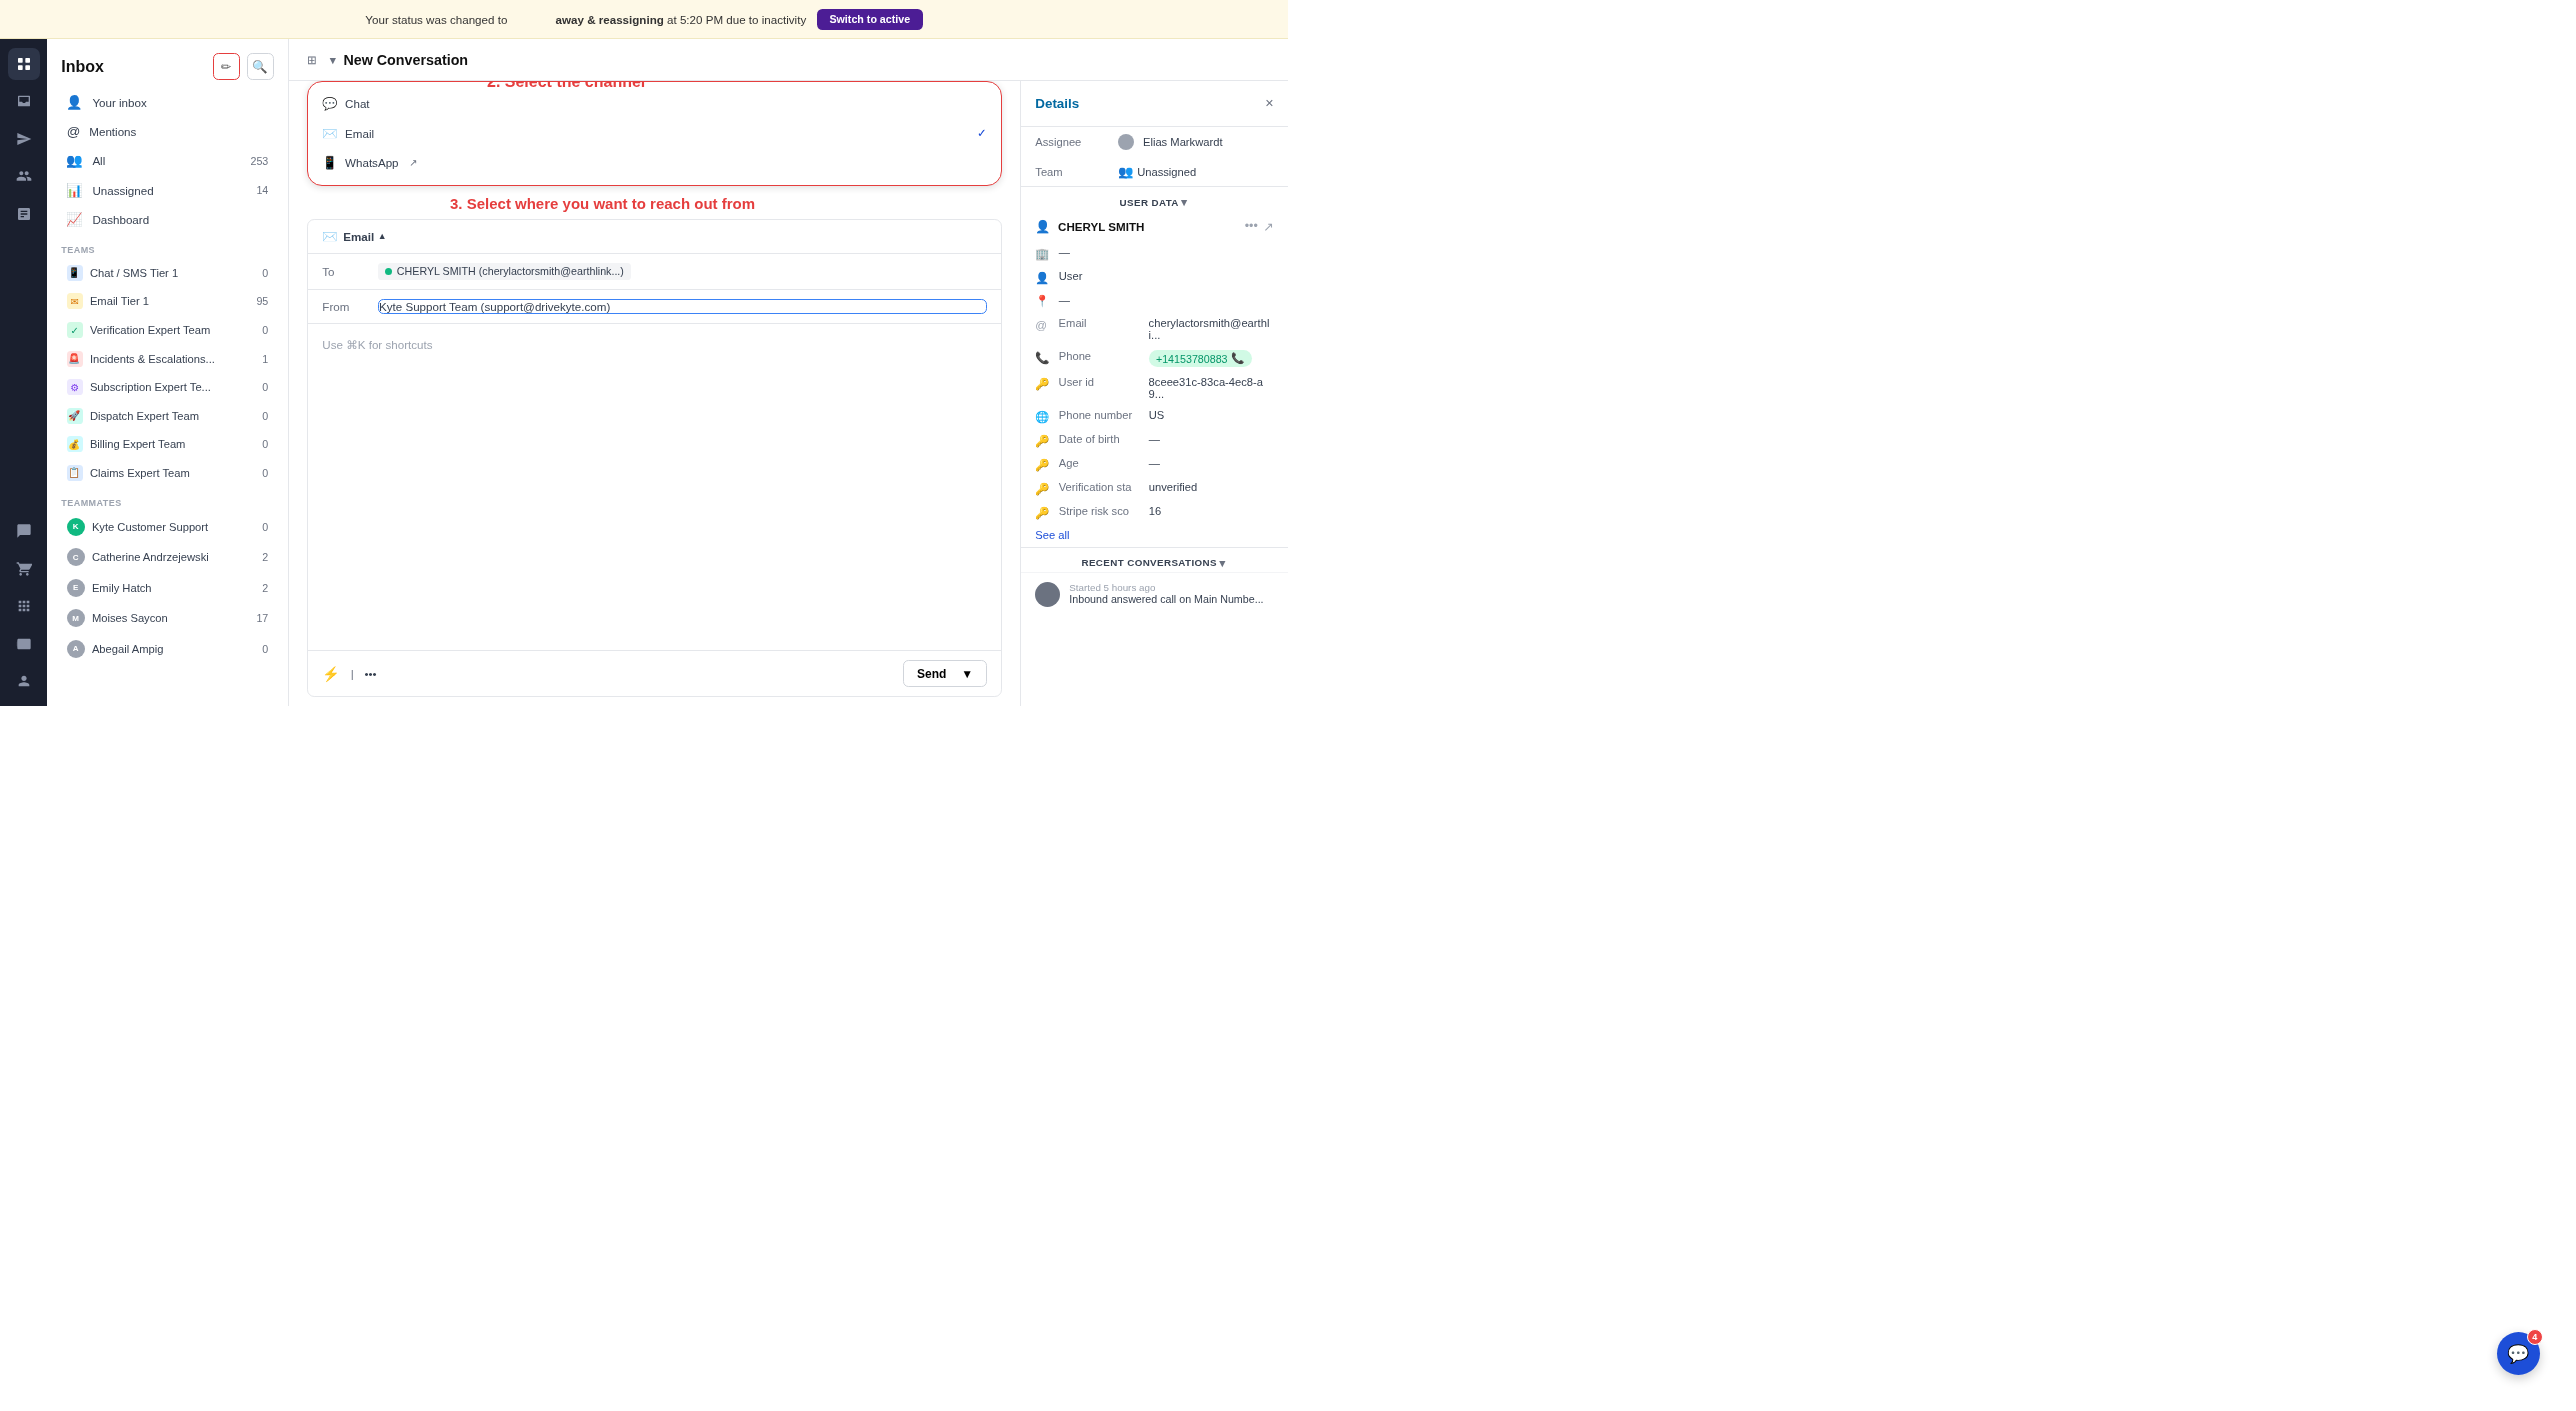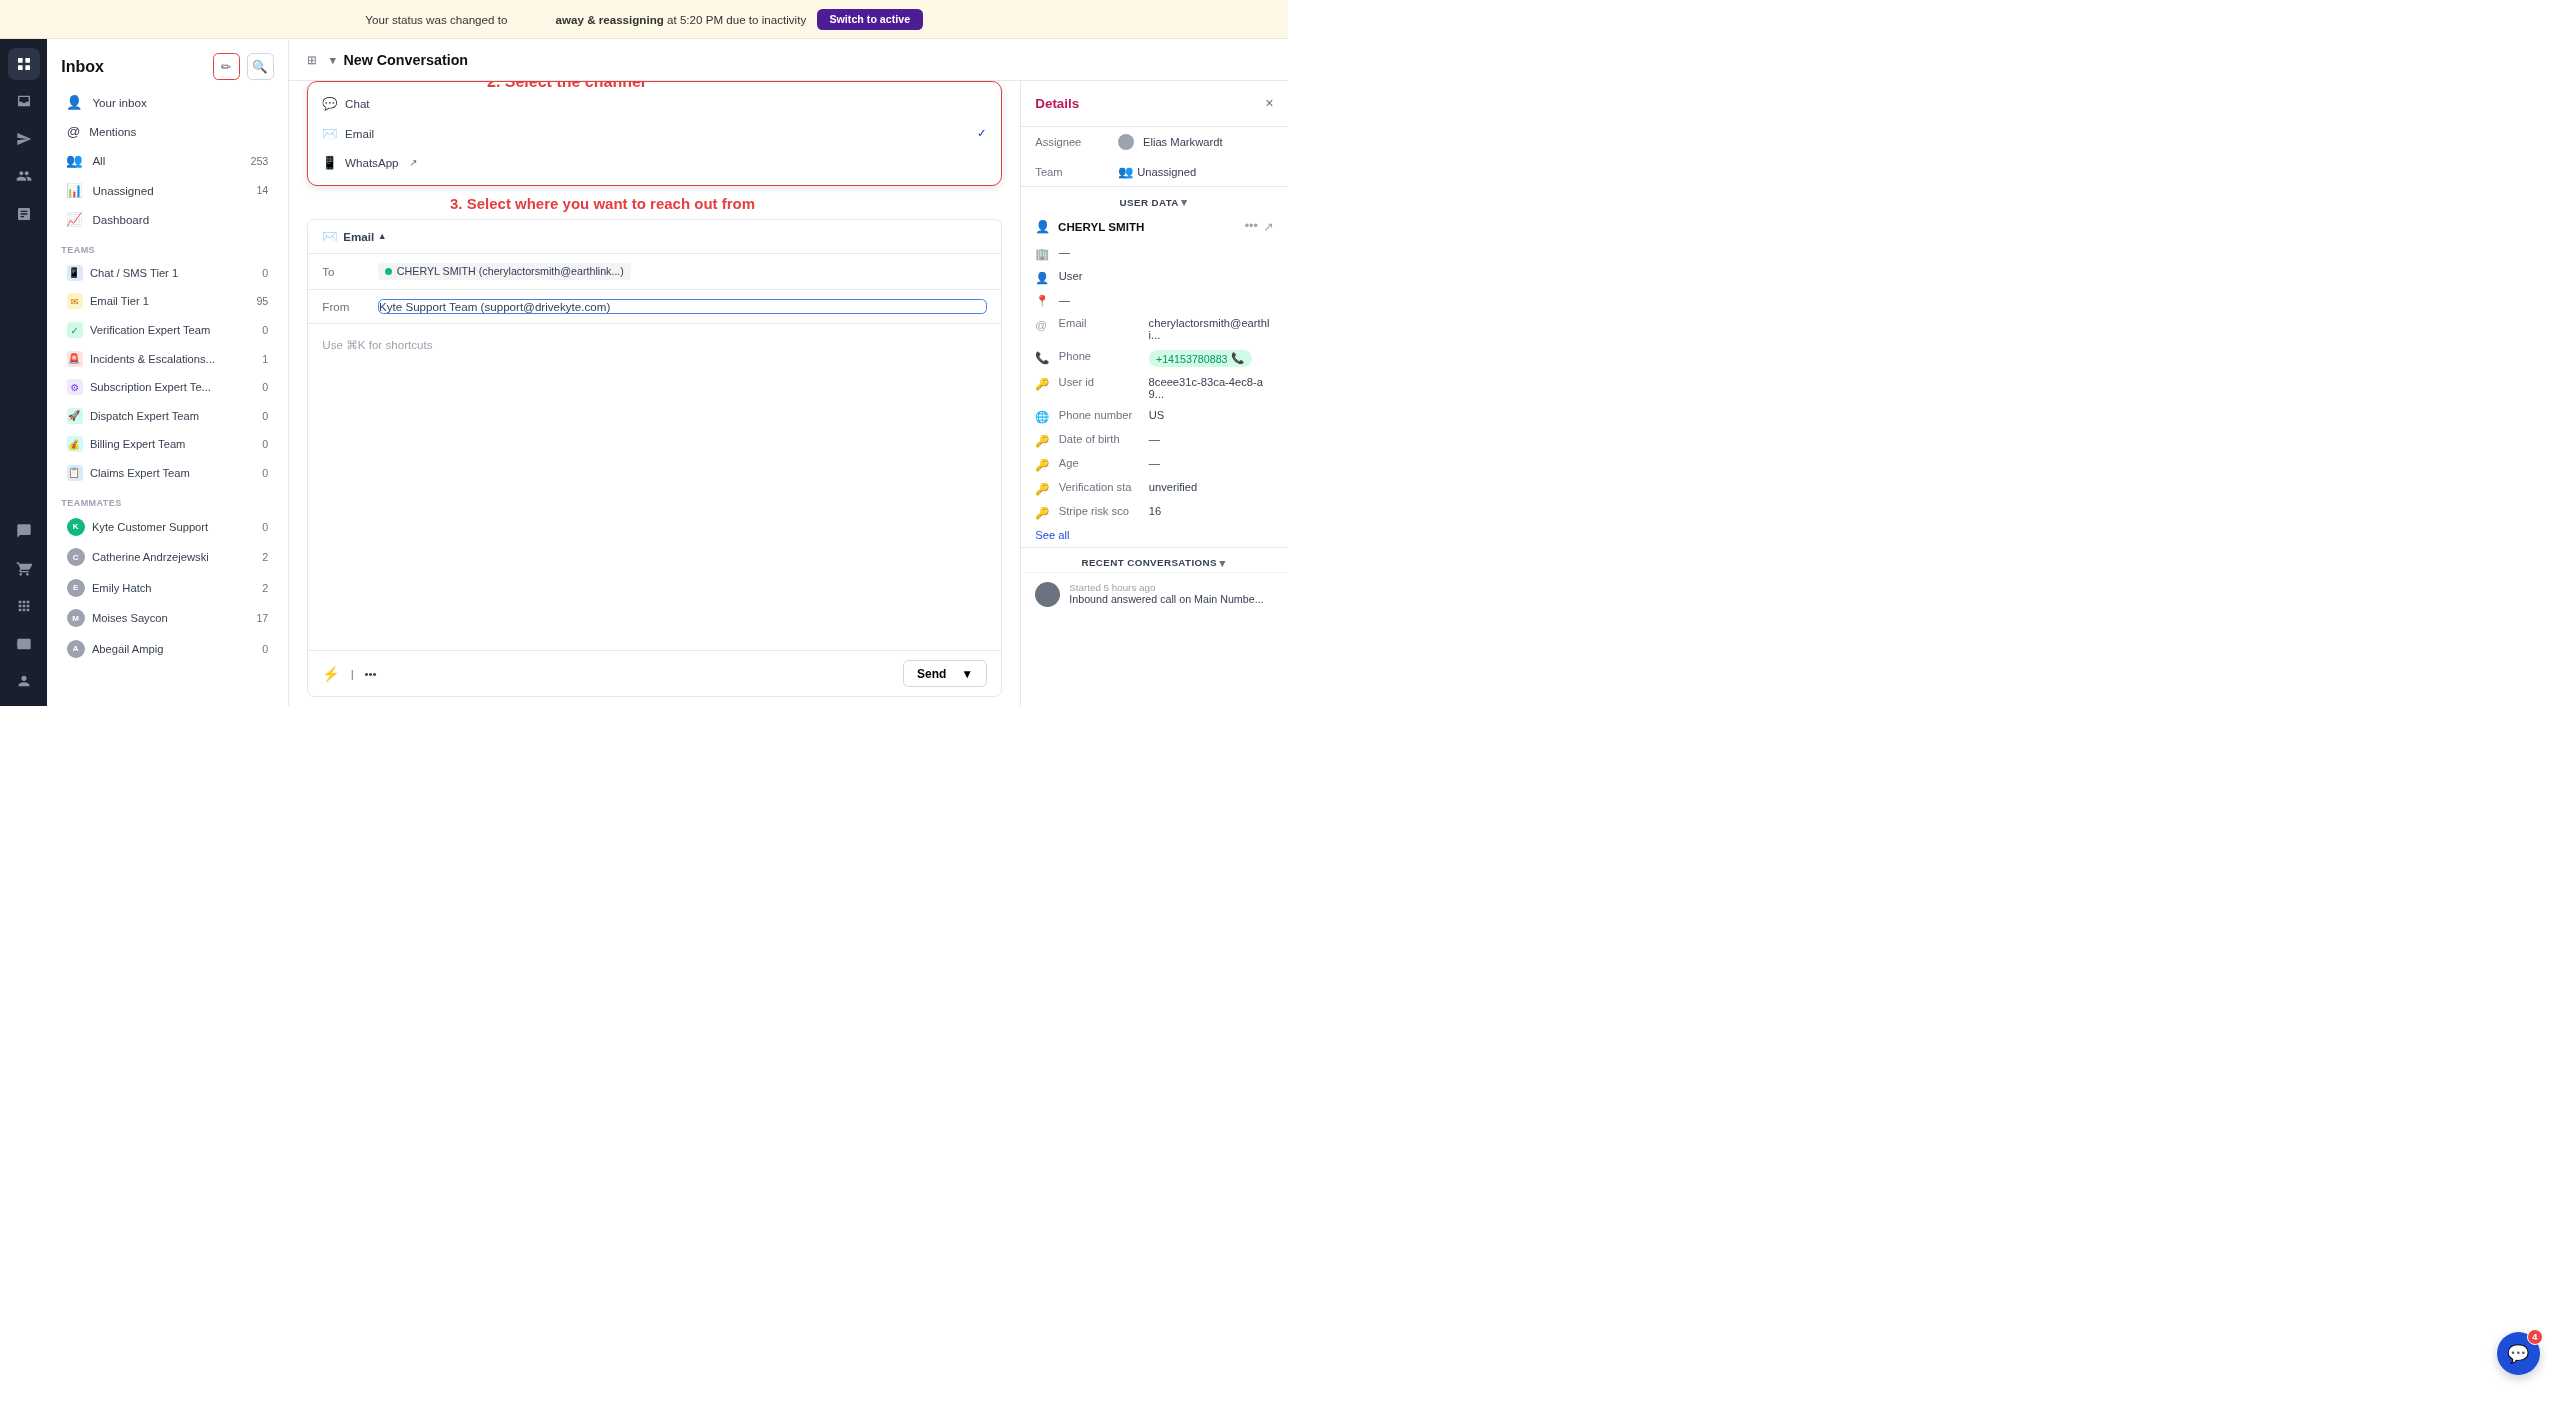--- a/index.html
+++ b/index.html
@@ -194,21 +194,21 @@
       z-index: 10;
     }
 
     
     .channel-popup {
       position: absolute;
       top: 170px;
       left: 36px;
       background: #fff;
       border: 1.8px solid #e53e3e;
-      border-radius: 10px;
+      border-radius: 15px;
       padding: 7.2px 0;
       z-index: 20;
       min-width: 143px;
       box-shadow: 0 3.6px 10.7px rgba(0,0,0,0.15);
     }
     .channel-item {
       display: flex;
       align-items: center;
       padding: 7.2px 14.3px;
       gap: 7.2px;
@@ -294,21 +294,21 @@
       overflow-y: auto;
       flex-shrink: 0;
     }
     .details-header {
       display: flex;
       align-items: center;
       justify-content: space-between;
       padding: 14.3px;
       border-bottom: 0.9px solid #e5e7eb;
     }
-    .details-title { font-size: 13.4px; font-weight: 700; color: #be185d; }
+    .details-title { font-size: 13.4px; font-weight: 700; color: #0369a1; }
     .details-close { color: #6b7280; cursor: pointer; font-size: 14.3px; }
 
     .detail-row {
       display: flex;
       align-items: center;
       padding: 7.2px 14.3px;
       gap: 10.7px;
     }
     .detail-label { color: #6b7280; font-size: 11.2px; min-width: 72px; }
     .detail-value { font-size: 11.2px; color: #374151; flex: 1; }

